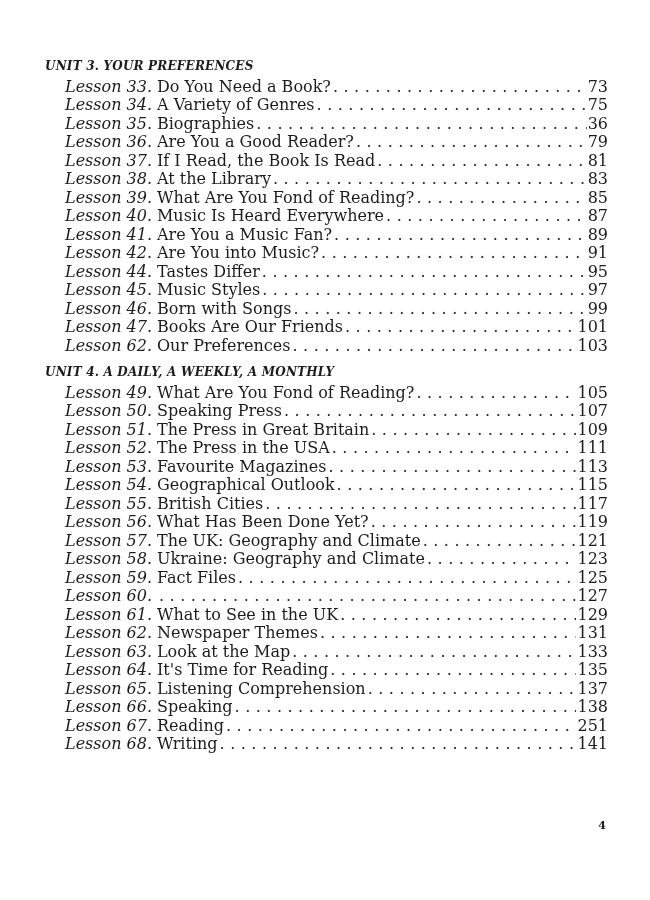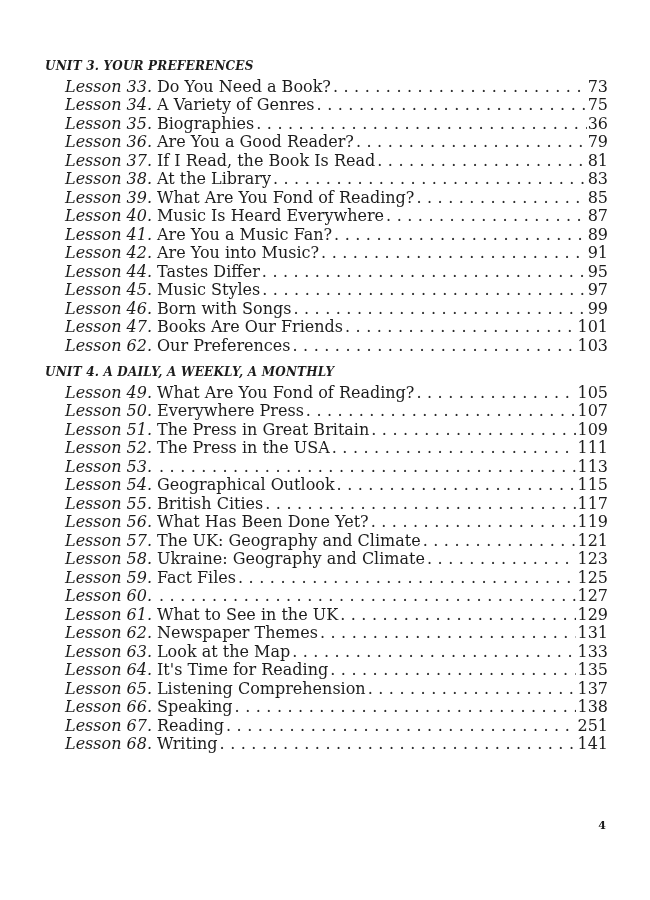--- a/index.html
+++ b/index.html
@@ -202,41 +202,42 @@
     <div class="rows">
   <div class="toc-row">
     <span class="lesson-label">Lesson 49.</span>
     <span class="lesson-title">What Are You Fond of Reading?</span>
     <span class="leader"></span>
     <span class="page-num">105</span>
   </div>
 
   <div class="toc-row">
     <span class="lesson-label">Lesson 50.</span>
-    <span class="lesson-title">Everywhere Press</span>
+    <span class="lesson-title">Speaking Press</span>
     <span class="leader"></span>
     <span class="page-num">107</span>
   </div>
 
   <div class="toc-row">
     <span class="lesson-label">Lesson 51.</span>
     <span class="lesson-title">The Press in Great Britain</span>
     <span class="leader"></span>
     <span class="page-num">109</span>
   </div>
 
   <div class="toc-row">
     <span class="lesson-label">Lesson 52.</span>
     <span class="lesson-title">The Press in the USA</span>
     <span class="leader"></span>
     <span class="page-num">111</span>
   </div>
 
   <div class="toc-row">
     <span class="lesson-label">Lesson 53.</span>
+    <span class="lesson-title">Favourite Magazines</span>
     <span class="leader"></span>
     <span class="page-num">113</span>
   </div>
 
   <div class="toc-row">
     <span class="lesson-label">Lesson 54.</span>
     <span class="lesson-title">Geographical Outlook</span>
     <span class="leader"></span>
     <span class="page-num">115</span>
   </div>

